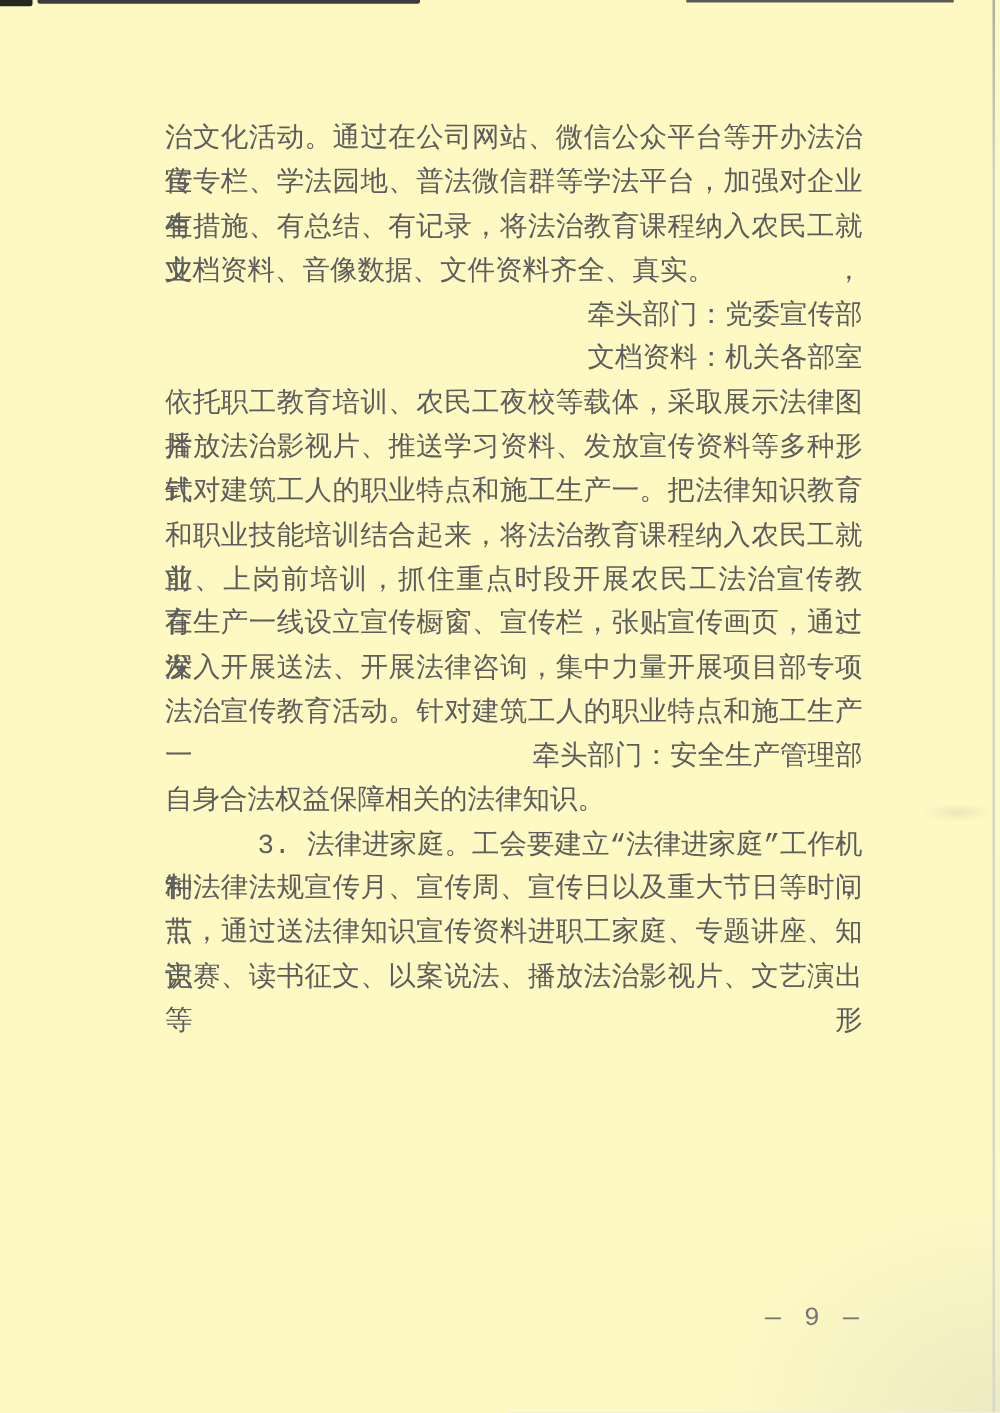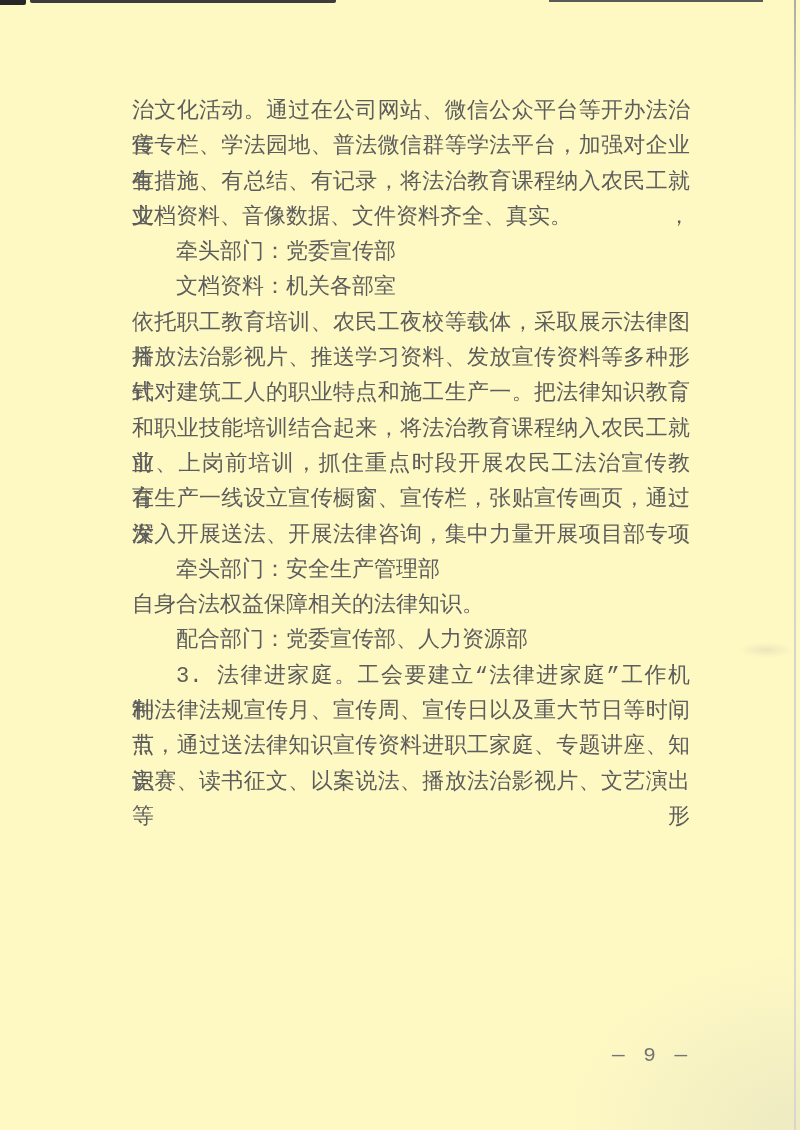--- a/index.html
+++ b/index.html
@@ -67,20 +67,21 @@
     white-space: nowrap;
   }
   .line.fill {
     white-space: normal;
     text-align: justify;
     text-align-last: justify;
     text-justify: inter-character;
   }
   .line.indent {
     text-indent: 44px;
+    text-align: right;
   }
   .page-number {
     position: absolute;
     top: 1044px;
     right: 110px;
     font-size: 21px;
     color: #757575;
     letter-spacing: 3px;
     line-height: 24px;
   }
@@ -107,24 +108,24 @@
     <div class="line indent">牵头部门：党委宣传部</div>
     <div class="line indent">文档资料：机关各部室</div>
 
     <div class="line fill">依托职工教育培训、农民工夜校等载体，采取展示法律图片、</div>
     <div class="line fill">播放法治影视片、推送学习资料、发放宣传资料等多种形式，</div>
     <div class="line fill">针对建筑工人的职业特点和施工生产一。把法律知识教育</div>
     <div class="line fill">和职业技能培训结合起来，将法治教育课程纳入农民工就业</div>
     <div class="line fill">前、上岗前培训，抓住重点时段开展农民工法治宣传教育。</div>
     <div class="line fill">在生产一线设立宣传橱窗、宣传栏，张贴宣传画页，通过发</div>
     <div class="line fill">深入开展送法、开展法律咨询，集中力量开展项目部专项</div>
+    <div class="line fill">法治宣传教育活动。针对建筑工人的职业特点和施工生产一</div>
     <div class="line indent">牵头部门：安全生产管理部</div>
 
     <div class="line">自身合法权益保障相关的法律知识。</div>
-    <div class="line indent">配合部门：党委宣传部、人力资源部</div>
 
     <div class="line fill indent">3. 法律进家庭。工会要建立“法律进家庭”工作机制，</div>
     <div class="line fill">种法律法规宣传月、宣传周、宣传日以及重大节日等时间节</div>
     <div class="line fill">点，通过送法律知识宣传资料进职工家庭、专题讲座、知识</div>
     <div class="line fill">竞赛、读书征文、以案说法、播放法治影视片、文艺演出等形</div>
   </div>
 
   <div class="page-number">— 9 —</div>
 
 </div>

